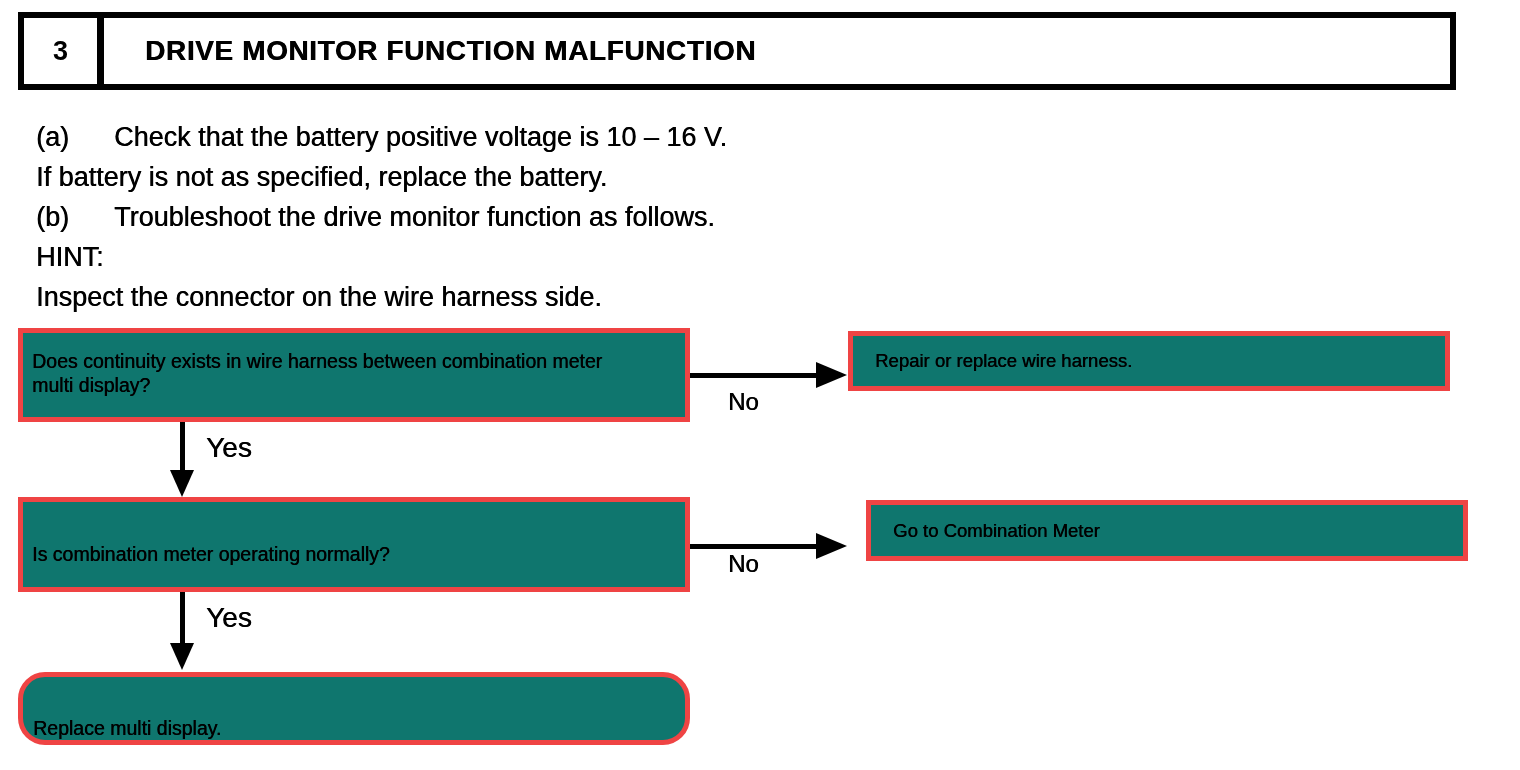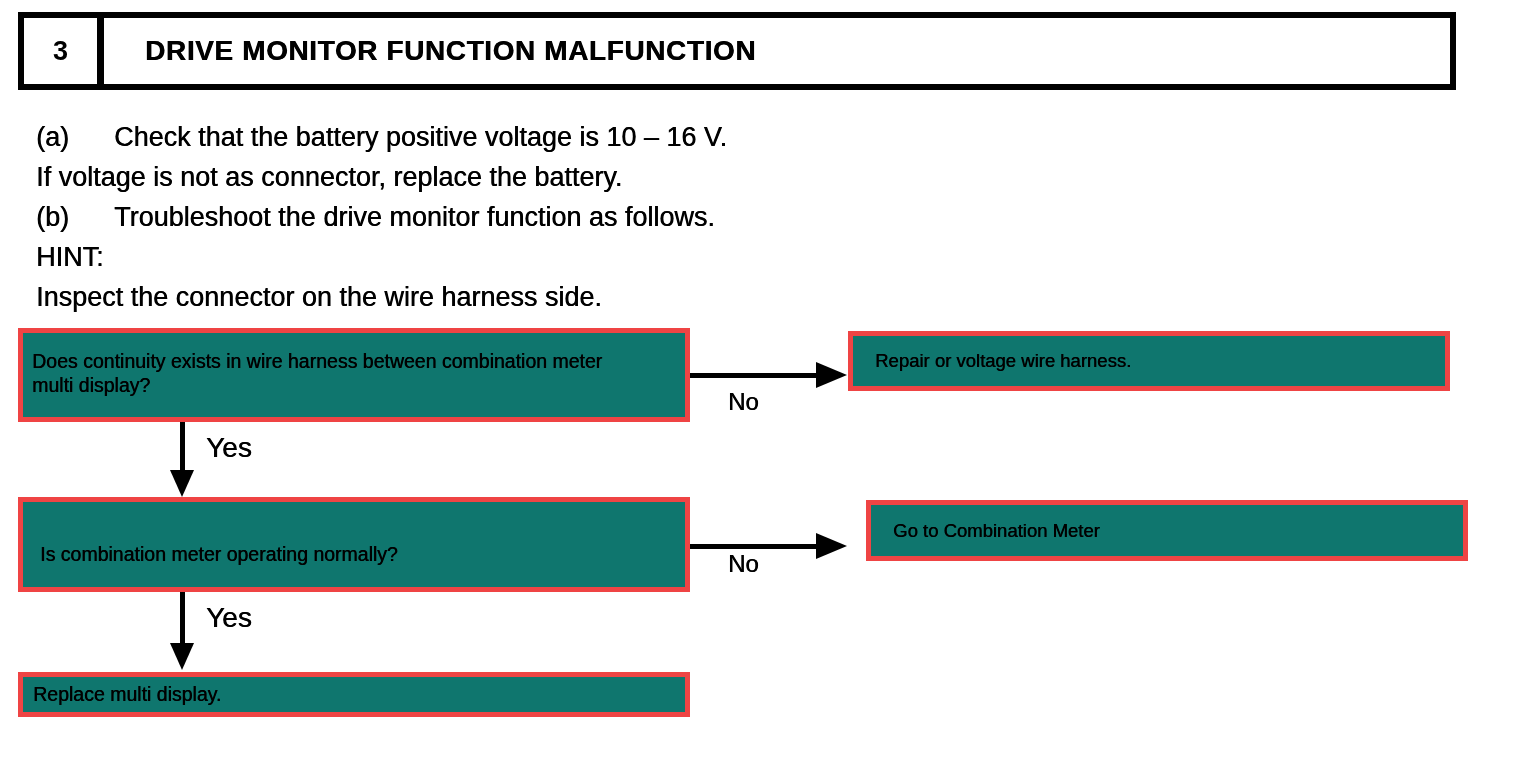--- a/index.html
+++ b/index.html
@@ -62,31 +62,32 @@
     line-height: 23.5px;
     overflow: hidden;
   }
   .r-box-1 {
     left: 848px; top: 331px; width: 602px; height: 60px;
     display: flex; align-items: center;
     padding-left: 22px; font-size: 18.5px;
   }
   .q-box-2 {
     left: 18px; top: 497px; width: 672px; height: 95px;
-    padding: 41px 6px 0 17px;
+    padding: 41px 6px 0 9px;
   }
   .r-box-2 {
     left: 848px; top: 500px; width: 602px; height: 61px;
     display: flex; align-items: center;
     padding-left: 22px; font-size: 18.5px; margin-left: 18px;
   }
   .a-box {
-    left: 18px; top: 672px; width: 672px; height: 45px;
-    display: flex; align-items: center;
+    left: 18px; top: 672px; width: 672px; height: 73px;
+    display: flex; align-items: flex-end;
     padding-left: 10px;
+    border-radius: 27px;
   }
 
   .hline { position: absolute; height: 5px; background: #000; }
   .vline { position: absolute; width: 5px; background: #000; }
   .arrow-right {
     position: absolute; width: 0; height: 0;
     border-top: 13px solid transparent;
     border-bottom: 13px solid transparent;
     border-left: 31px solid #000;
   }
@@ -122,38 +123,38 @@
 
   <div class="header-box">
     <div class="header-num">3</div>
     <div class="header-title inkt">DRIVE MONITOR FUNCTION MALFUNCTION</div>
   </div>
 
   <div class="body-text inkt">
     <div>
       <span class="step-label">(a)</span><span>Check that the battery positive voltage is 10 – 16 V.</span>
     </div>
-    <div>If voltage is not as connector, replace the battery.</div>
+    <div>If battery is not as specified, replace the battery.</div>
     <div>
       <span class="step-label">(b)</span><span>Troubleshoot the drive monitor function as follows.</span>
     </div>
     <div>HINT:</div>
     <div>Inspect the connector on the wire harness side.</div>
   </div>
 
   <div class="flow-box q-box-1 inkt">
     <div>Does continuity exists in wire harness between combination meter</div>
     <div>multi display?</div>
   </div>
 
   <span class="lbl-no no-lbl-1 inkt">No</span>
   <div class="hline no-line-1"></div>
   <div class="arrow-right no-head-1"></div>
   <div class="flow-box r-box-1 inkt">
-    <span>Repair or voltage wire harness.</span>
+    <span>Repair or replace wire harness.</span>
   </div>
 
   <div class="vline yes-line-1"></div>
   <div class="arrow-down yes-head-1"></div>
   <span class="lbl-yes yes-lbl-1 inkt">Yes</span>
 
   <div class="flow-box q-box-2 inkt">
     <span>Is combination meter operating normally?</span>
   </div>
 

